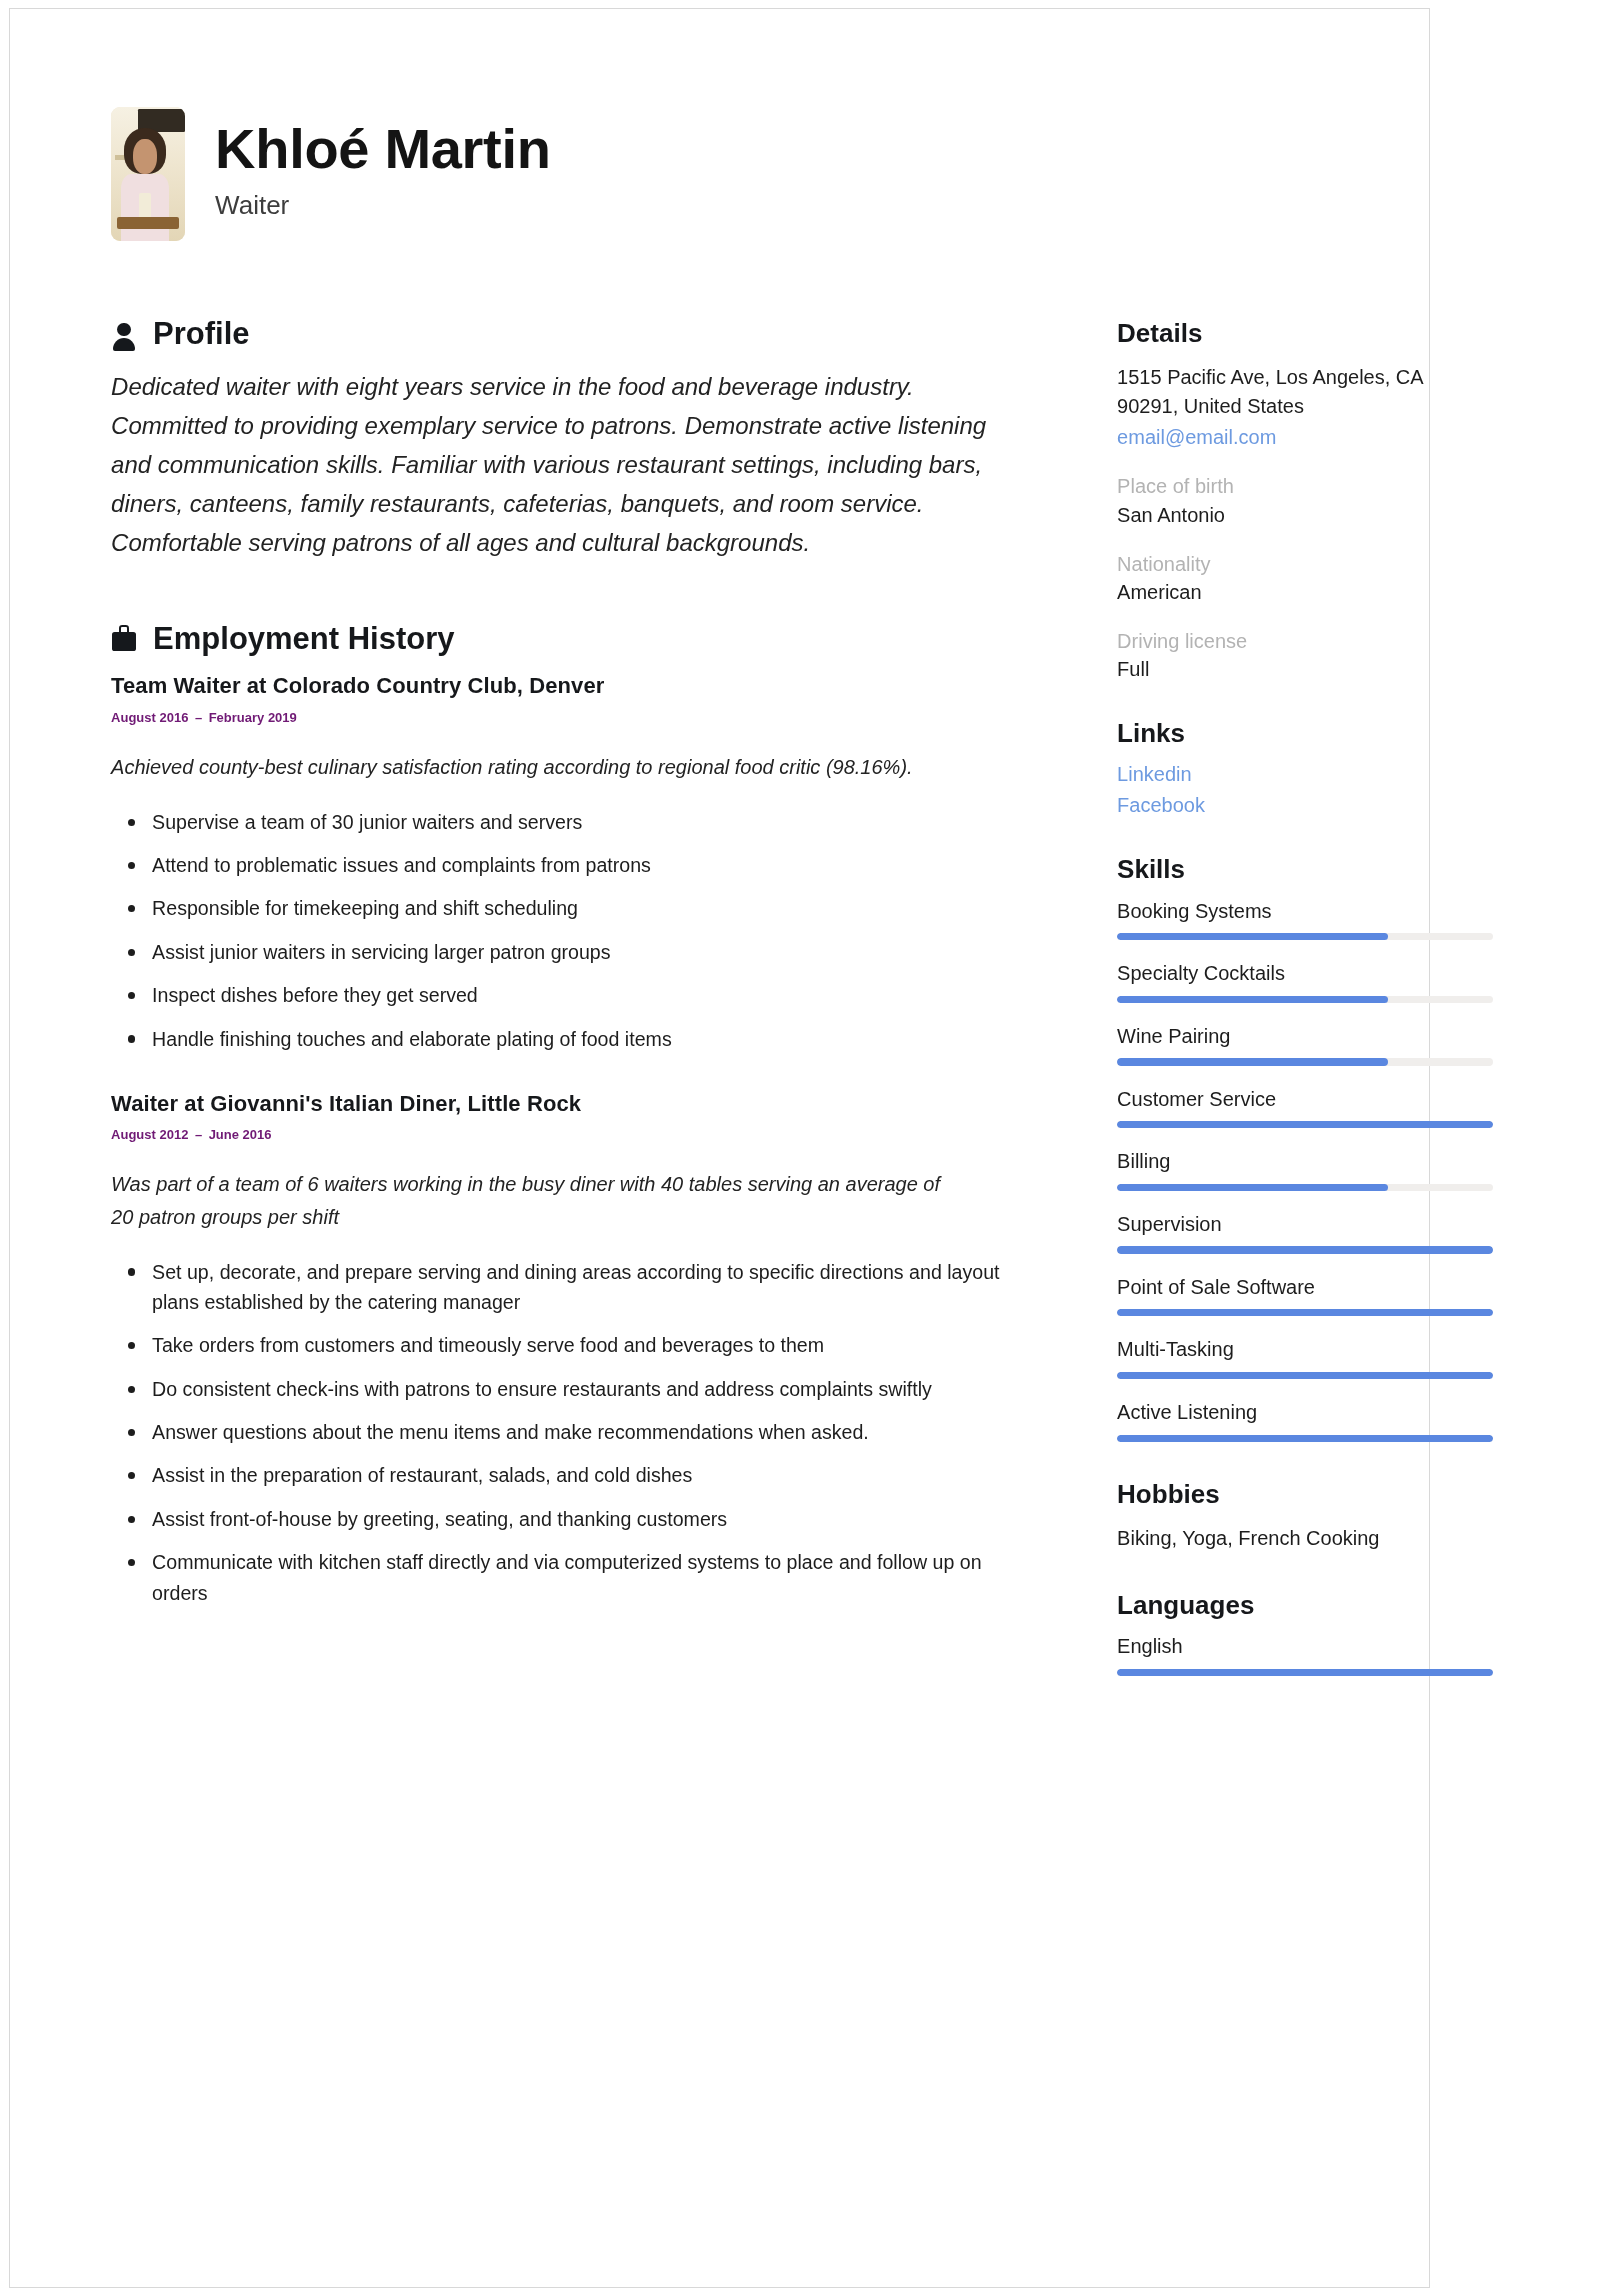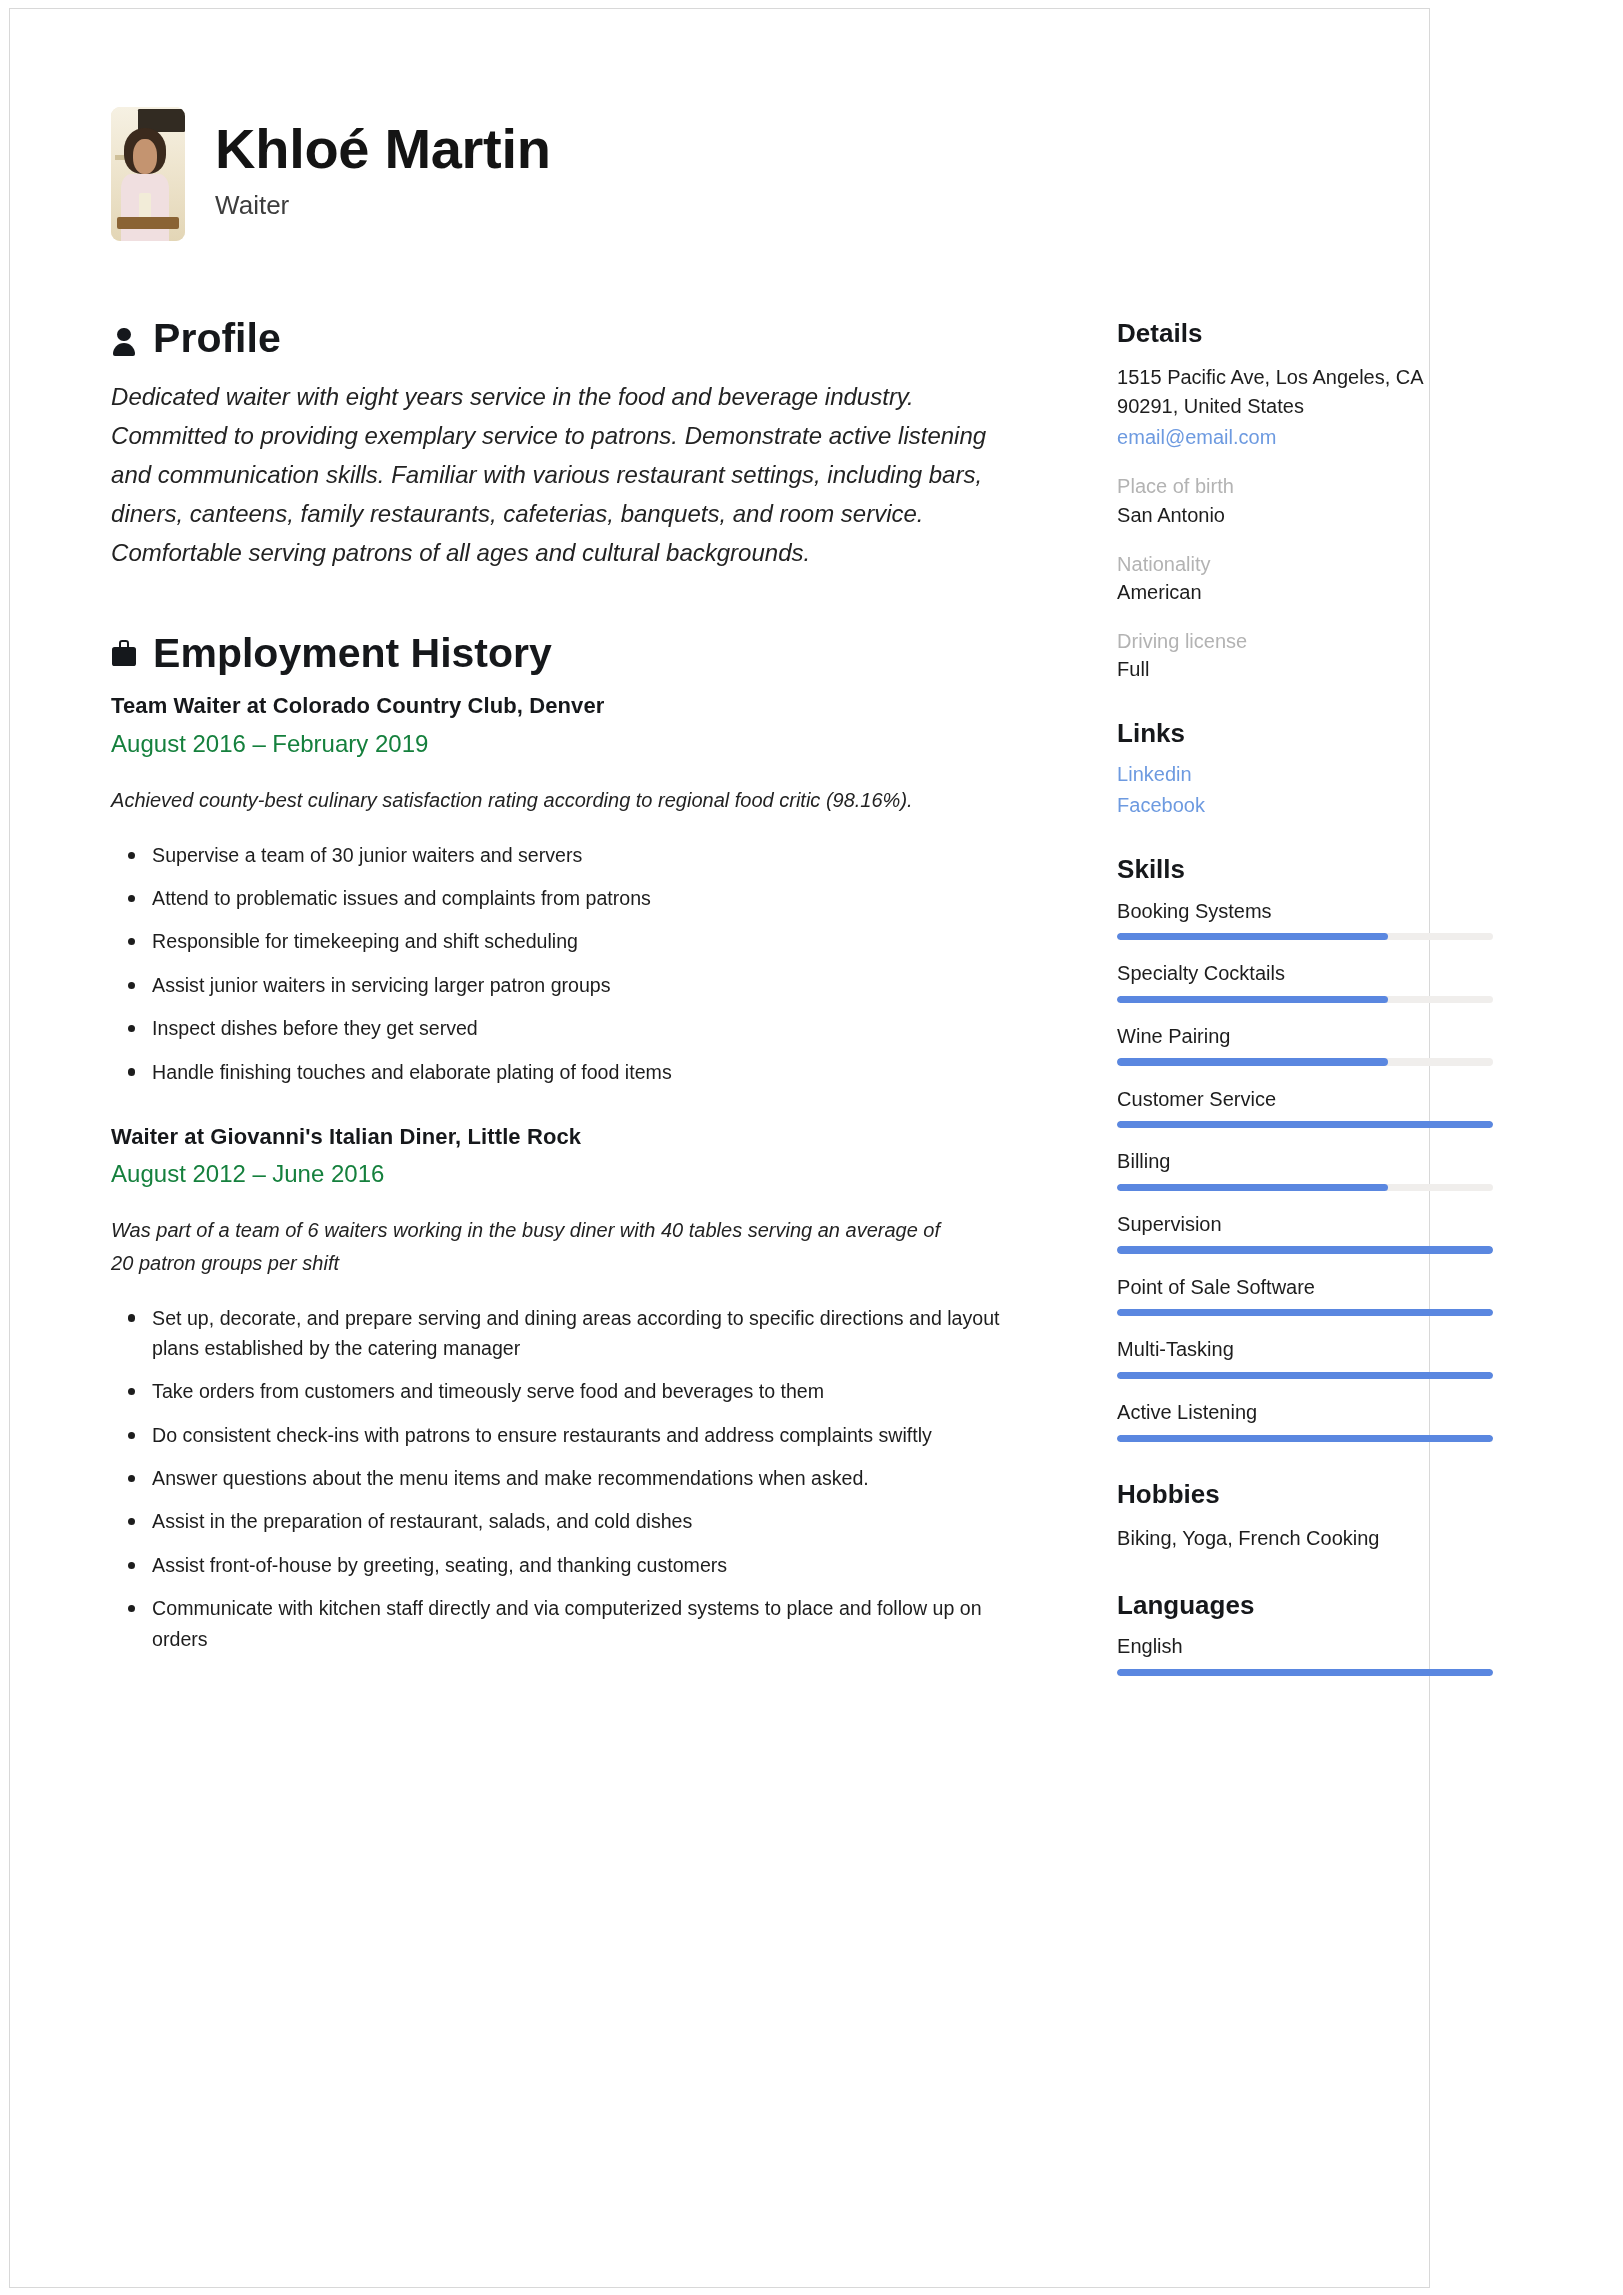--- a/index.html
+++ b/index.html
@@ -136,21 +136,21 @@
     position: absolute; left: 7.8px; top: 1.3px; width: 9.8px; height: 8.5px;
     border: 2.6px solid #15181c; border-bottom: none;
     border-radius: 3.3px 3.3px 0 0;
   }
   .ico-case .c-body {
     position: absolute; left: 0.7px; top: 8.5px; width: 24px; height: 18.3px;
     background: #15181c; border-radius: 2.6px;
   }
 
   .sec-title {
-    font-size: 41px;
+    font-size: 31px;
     font-weight: 700;
     color: #16181b;
     line-height: 1;
   }
 
   
   .profile-text {
     font-style: italic;
     font-size: 24px;
     line-height: 1.62;
@@ -165,23 +165,24 @@
 
   .job-role {
     font-size: 22px;
     font-weight: 700;
     color: #16181b;
     margin-bottom: 10.5px;
     letter-spacing: 0.1px;
   }
 
   .job-dates {
-    font-size: 24px;
-    color: #15803d;
+    font-size: 13px;
+    color: #701a75;
     margin-bottom: 26px;
+    font-weight: bold;
   }
   .job-dates .dash { padding: 0 6.5px; }
 
   .job-summary {
     font-style: italic;
     font-size: 20px;
     line-height: 1.62;
     color: #232323;
     max-width: 856px;
     margin-bottom: 23.5px;

